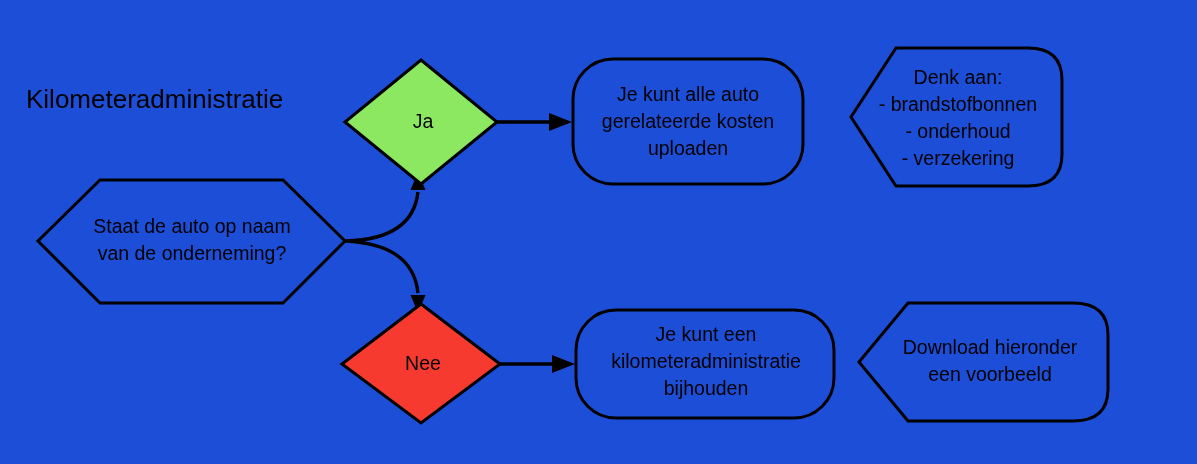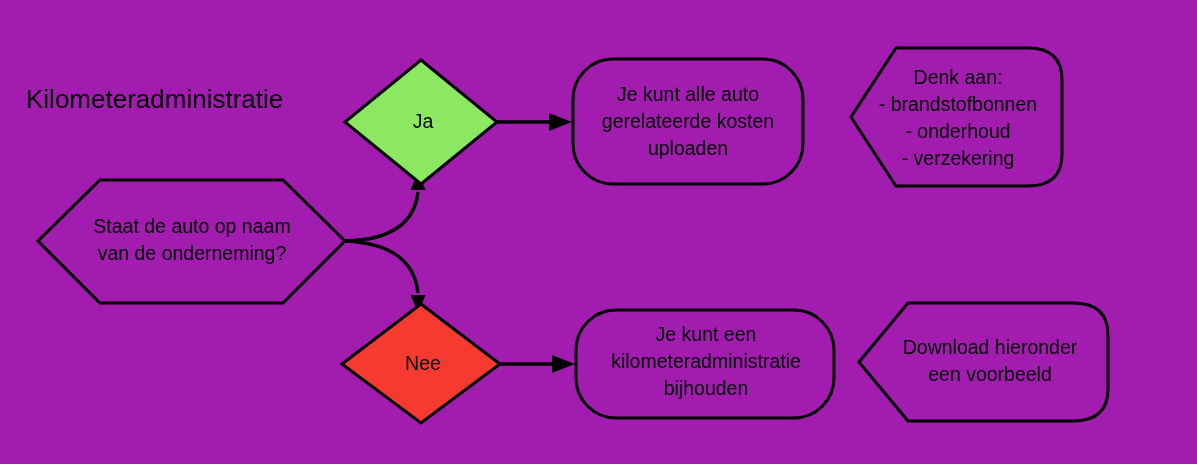--- a/index.html
+++ b/index.html
@@ -9,21 +9,21 @@
     background: #ffffff;
   }
   body {
     font-family: "Liberation Sans", sans-serif;
     color: #000000;
   }
   #canvas {
     position: relative;
     width: 1197px;
     height: 464px;
-    background: #a21caf;
+    background: #1d4ed8;
     overflow: hidden;
   }
   #flow-svg {
     position: absolute;
     left: 0;
     top: 0;
     width: 1197px;
     height: 464px;
   }
   .shape-fill-none { fill: #ffffff; }

